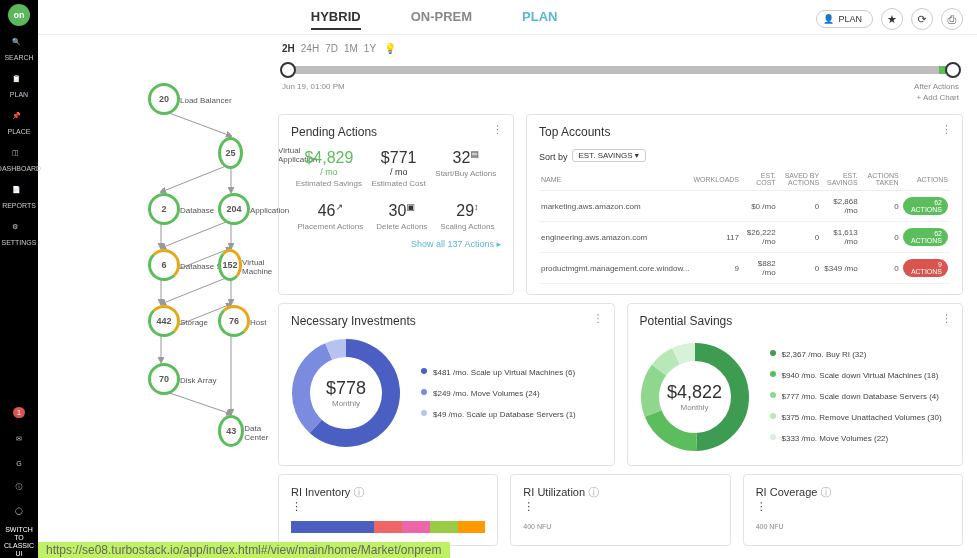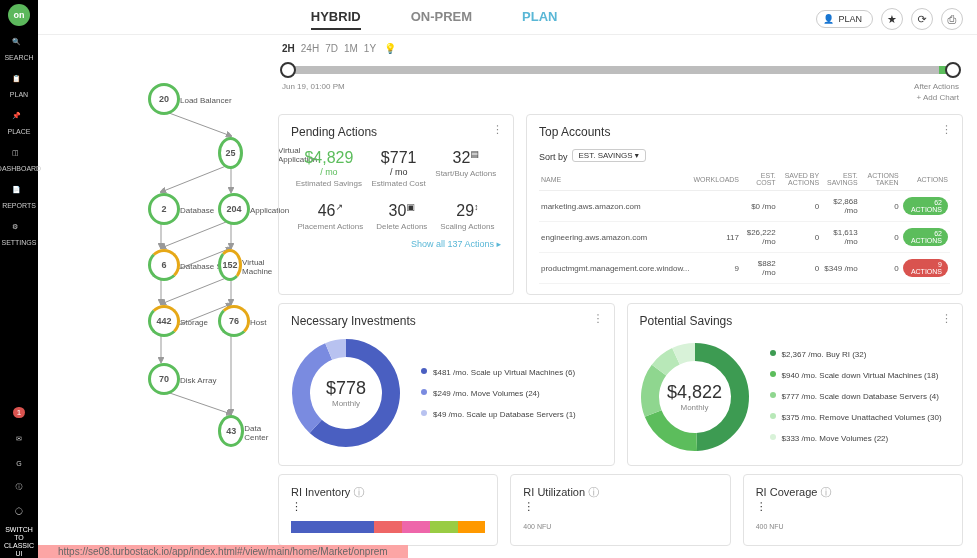--- a/index.html
+++ b/index.html
@@ -58,21 +58,21 @@
 .top-accounts .showall{text-align:right;font-size:9px;color:#59b7d6;margin-top:6px;cursor:pointer}
 .donut-card{display:flex;align-items:center;gap:20px}
 .donut{width:110px;height:110px;position:relative;flex-shrink:0}
 .donut .center{position:absolute;inset:0;display:flex;flex-direction:column;align-items:center;justify-content:center}
 .donut .center .amt{font-size:18px;font-weight:300}
 .donut .center .per{font-size:8px;color:#888}
 .legend{font-size:8px;color:#444}
 .legend .li{display:flex;gap:6px;margin:12px 0}
 .legend .dot{width:6px;height:6px;border-radius:50%;flex-shrink:0}
 .ri-card{border:1px solid #e2e2e2;border-radius:4px;padding:10px 12px;flex:1;position:relative;min-height:50px}
-.footer-url{position:absolute;bottom:0;left:38px;font-size:10px;color:#666;background:#fca5a5;padding:1px 20px}
+.footer-url{position:absolute;bottom:0;left:38px;font-size:12px;color:#666;background:#bef264;padding:1px 8px}
 svg.chain{position:absolute;inset:0;width:100%;height:100%;pointer-events:none}
 </style>
 </head>
 <body>
 
 <div class="app">
   <div class="sidebar">
     <div class="logo">on</div>
     <div id="nav-items">
         <div class="nav-item">

